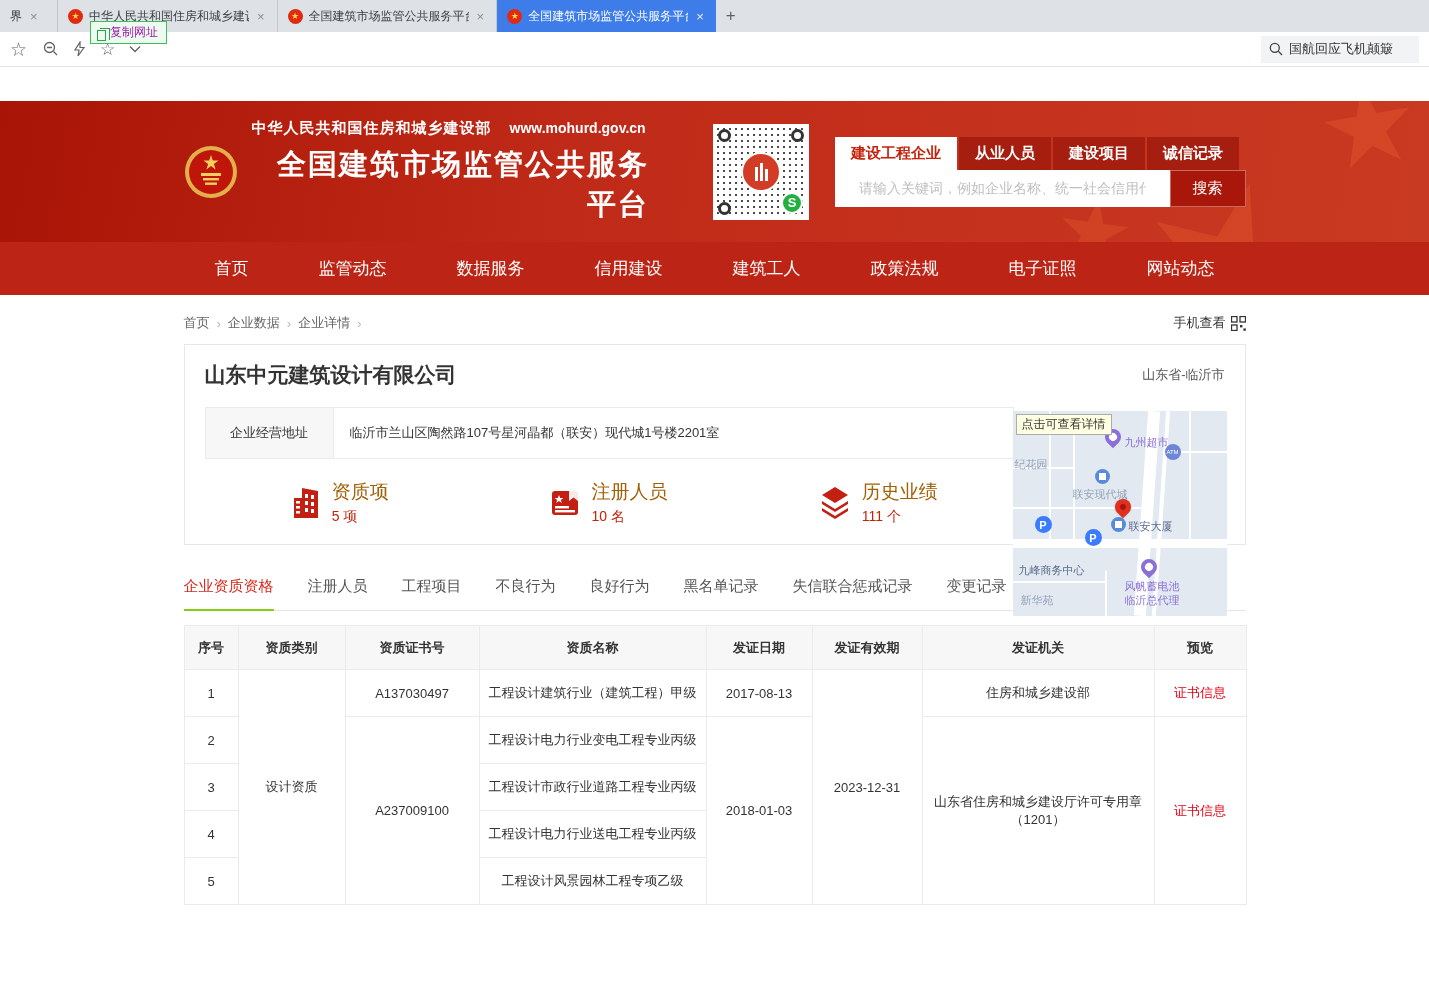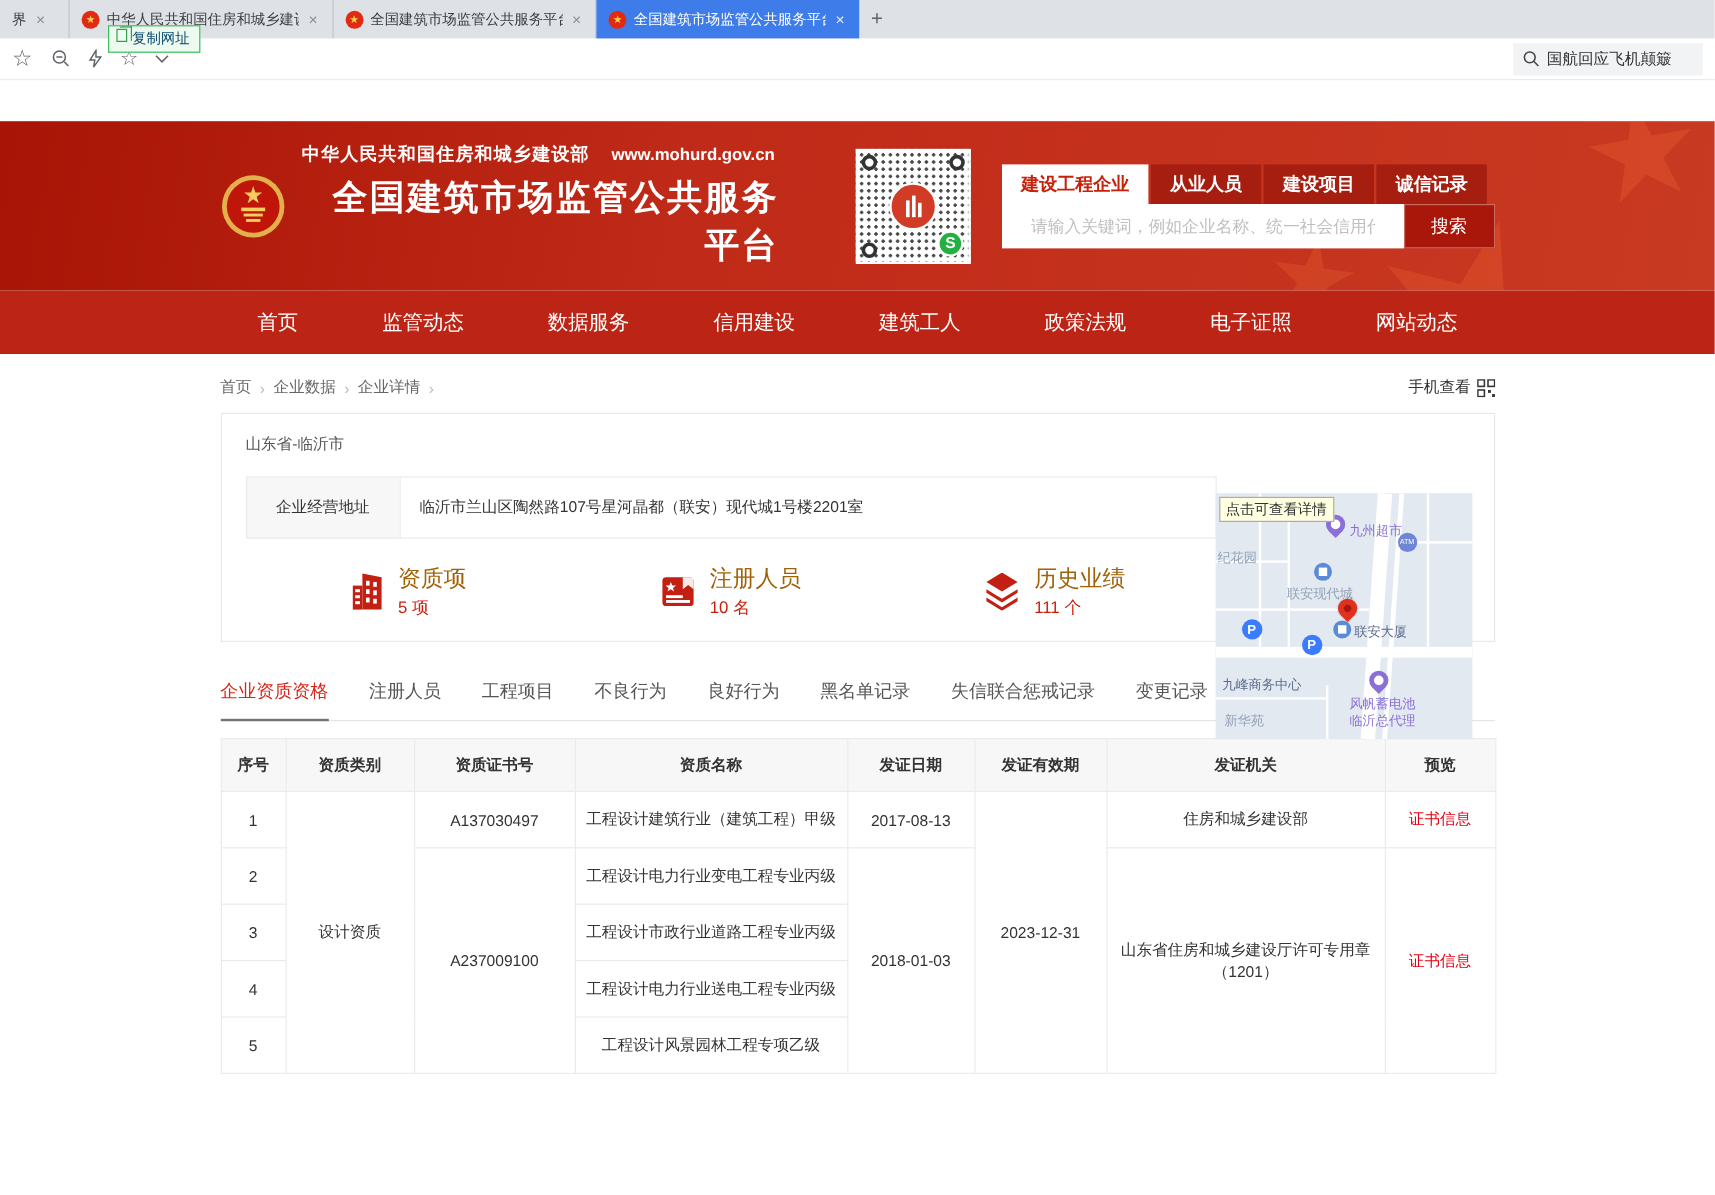--- a/index.html
+++ b/index.html
@@ -14,22 +14,22 @@
   .tab .t-close { color:#8a8d91; font-size:13px; padding:0 2px; cursor:pointer; }
   .tab.partial { width:58px; }
   .tab.active { background:#3E7DE9; color:#fff; border-right:none; }
   .tab.active .t-close { color:#e8f0fe; }
   .favicon { width:15px; height:15px; border-radius:50%; background:#E02B12;
     display:inline-flex; align-items:center; justify-content:center;
     color:#FFD34D; font-size:9px; line-height:1; flex:0 0 15px; }
   .newtab { width:30px; height:32px; display:flex; align-items:center; justify-content:center;
     color:#5f6368; font-size:17px; cursor:pointer; }
   .copy-tip { position:absolute; left:90px; top:21px; z-index:5; background:#EDFAEF;
-    border:1px solid #3DBD5B; color:#0c4a6e; font-size:12px; padding:2px 8px 2px 6px;
-    display:flex; align-items:flex-start; gap:4px; }
+    border:1px solid #3DBD5B; color:#a21caf; font-size:12px; padding:2px 8px 2px 6px;
+    display:flex; align-items:flex-end; gap:4px; }
   .copy-glyph { width:9px; height:11px; border:1px solid #2FA14C; position:relative; background:#EDFAEF; }
   .copy-glyph::before { content:""; position:absolute; left:2px; top:-3px; width:9px; height:11px;
     border:1px solid #2FA14C; border-bottom:none; border-left:none; }
 
   .toolbar { height:35px; background:#fff; border-bottom:1px solid #E4E6E8;
     display:flex; align-items:center; padding:0 10px; gap:8px; }
   .icon-btn { color:#5f6368; display:flex; align-items:center; justify-content:center; cursor:pointer; }
   .urlbar { width:1095px; height:26px; background:#F2F3F5; border-radius:3px;
     display:flex; align-items:center; gap:7px; padding:0 10px; font-size:14px; }
   .url-text { color:#3c4043; white-space:nowrap; overflow:hidden; }
@@ -127,21 +127,21 @@
   .red-pin { position:absolute; width:16px; height:16px; background:#E0301E;
     border-radius:50% 50% 50% 0; transform:rotate(-45deg); z-index:5; box-shadow:0 0 0 1px rgba(0,0,0,.08); }
   .red-pin::after { content:""; position:absolute; left:5px; top:5px; width:6px; height:6px;
     border-radius:50%; background:#A8170F; }
   .bldg-icon { position:absolute; width:15px; height:15px; border-radius:50%; background:#5A8BD8;
     z-index:4; display:flex; align-items:center; justify-content:center; }
   .bldg-icon::after { content:""; width:7px; height:7px; background:#fff; }
 
   .detail-tabs { display:flex; gap:34px; border-bottom:1px solid #E5E5E5; margin-top:26px; }
   .dtab { font-size:15px; color:#555; padding:6px 0 13px; cursor:pointer; }
-  .dtab.on { color:#D8271A; border-bottom:2px solid #737373; margin-bottom:-1px; }
+  .dtab.on { color:#D8271A; border-bottom:2px solid #84cc16; margin-bottom:-1px; }
 
   .qual-table { border-collapse:collapse; width:1062px; margin-top:14px; table-layout:fixed;
     font-size:13px; color:#333; }
   .qual-table th { background:#F7F7F7; border:1px solid #EBEBEB; height:44px; font-size:13px; }
   .qual-table td { border:1px solid #EBEBEB; height:47px; text-align:center; padding:4px 8px; }
   .cert-link { color:#E60012; cursor:pointer; }
 
   svg { display:block; }
 </style>
 </head>
@@ -284,20 +284,21 @@
         <rect x="9" y="0.5" width="5.5" height="5.5" fill="none" stroke="#333" stroke-width="1.3"></rect>
         <rect x="0.5" y="9" width="5.5" height="5.5" fill="none" stroke="#333" stroke-width="1.3"></rect>
         <rect x="9" y="9" width="2.4" height="2.4" fill="#333"></rect>
         <rect x="12.4" y="12.4" width="2.4" height="2.4" fill="#333"></rect>
       </svg>
     </div>
   </div>
 
   <div class="company-panel">
     <div class="company-head">
+      <span class="company-name">山东中元建筑设计有限公司</span>
       <span class="company-region">山东省-临沂市</span>
     </div>
 
     <table class="info-table">
       <colgroup>
           <col style="width:128px">
           <col style="width:336px">
           <col style="width:124px">
           <col style="width:220px">
         </colgroup>

